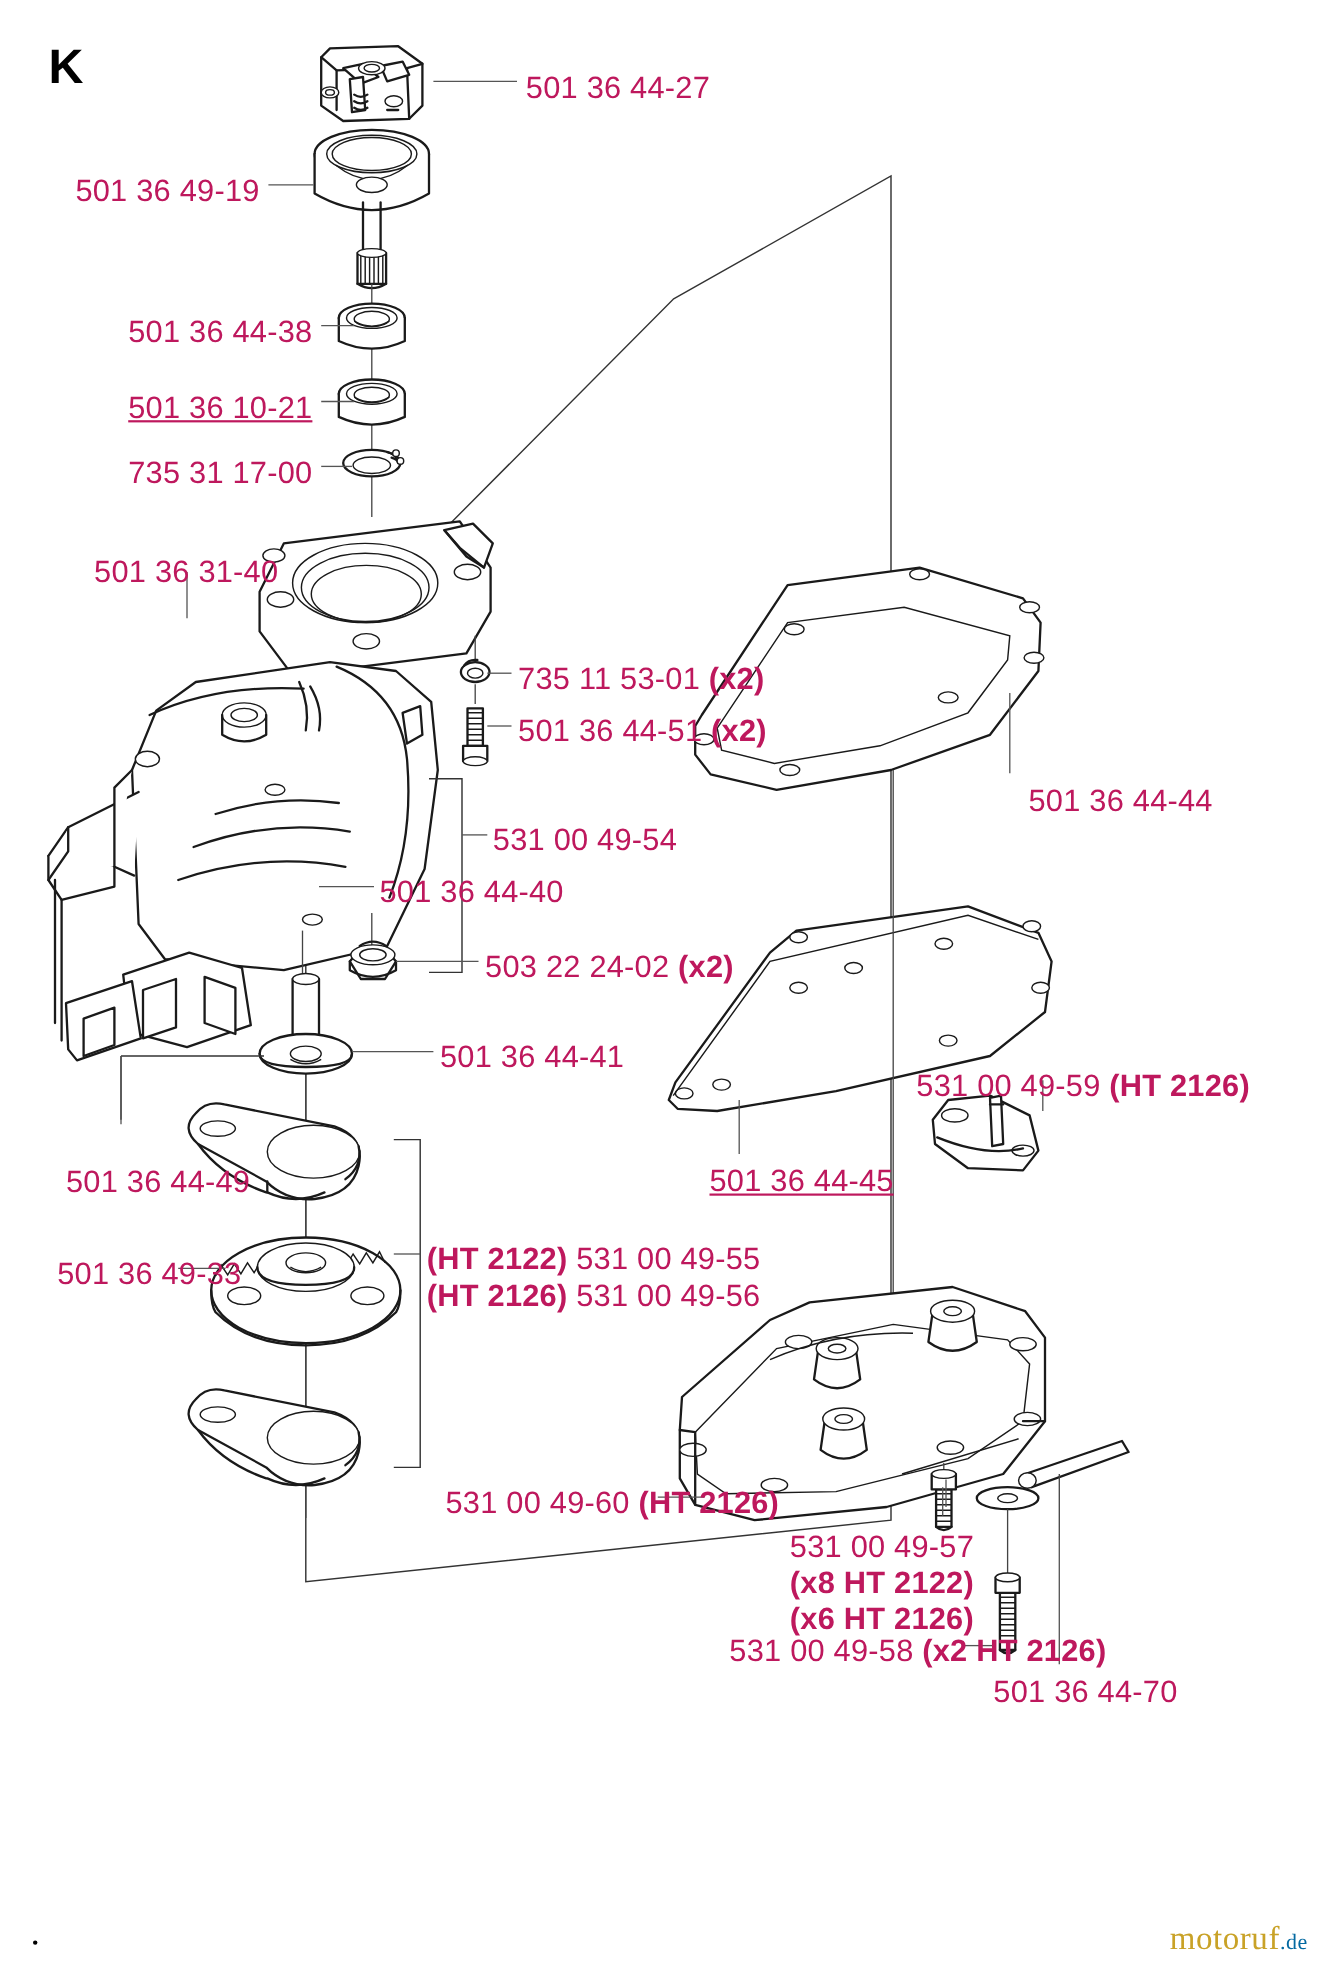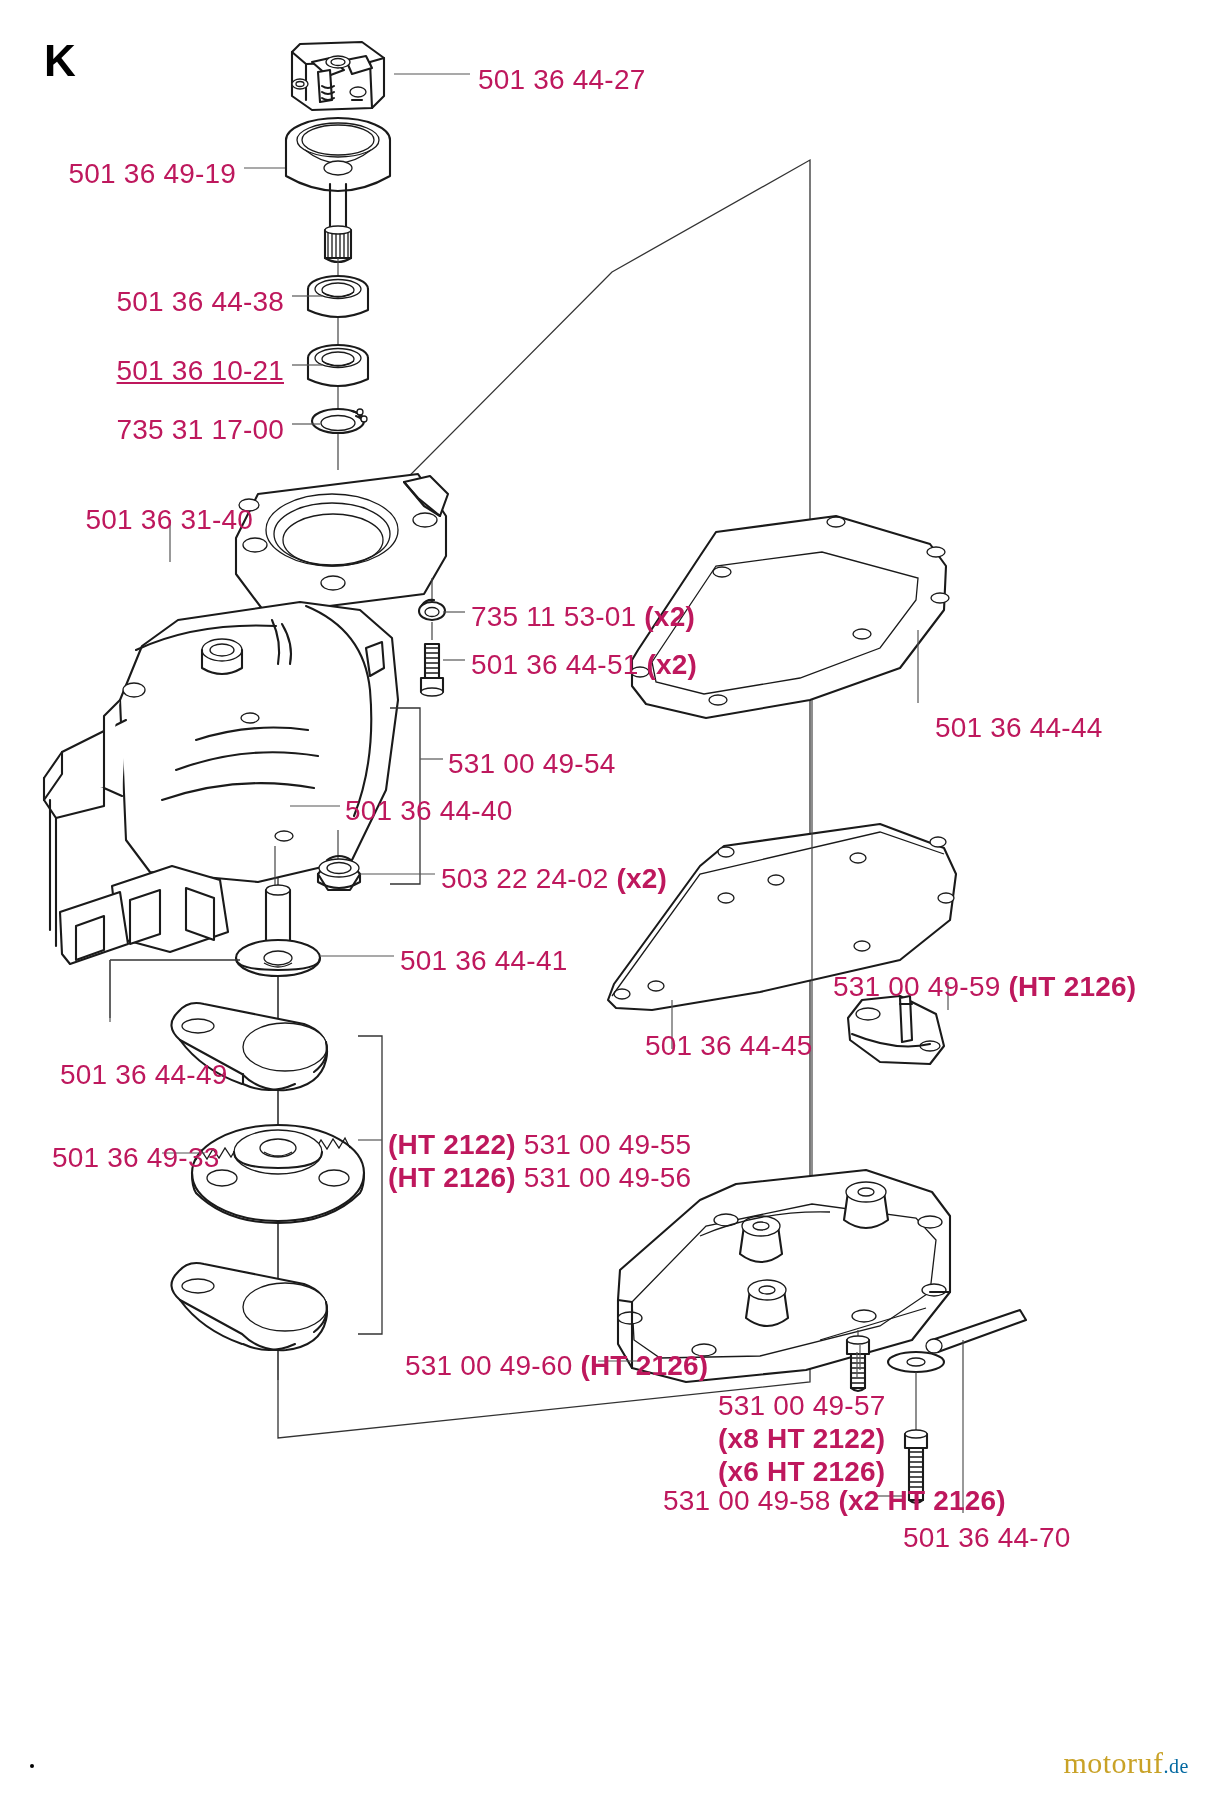--- a/index.html
+++ b/index.html
@@ -387,21 +387,21 @@
       <div class="lbl" style="left: 471px; top: 600px;"><span>735 11 53-01</span><b> (x2)</b></div>
       <div class="lbl" style="left: 471px; top: 648px;"><span>501 36 44-51</span><b> (x2)</b></div>
       <div class="lbl" style="left: 448px; top: 747px;"><span>531 00 49-54</span></div>
       <div class="lbl" style="left: 345px; top: 794px;"><span>501 36 44-40</span></div>
       <div class="lbl" style="left: 441px; top: 862px;"><span>503 22 24-02</span><b> (x2)</b></div>
       <div class="lbl" style="left: 400px; top: 944px;"><span>501 36 44-41</span></div>
       <div class="lbl" style="left: 60px; top: 1030px; margin-top: 28px;"><span>501 36 44-49</span></div>
       <div class="lbl" style="left: 52px; top: 1141px;"><span>501 36 49-33</span></div>
       <div class="lbl" style="left: 895px; top: 711px; margin-left: 40px;"><span>501 36 44-44</span></div>
       <div class="lbl" style="left: 833px; top: 970px;"><span>531 00 49-59</span><b> (HT 2126)</b></div>
-      <div class="lbl" style="left: 645px; top: 1029px;"><span>501 36 44-45</span></div>
+      <div class="lbl" style="left: 645px; top: 1057px; text-decoration: underline;"><span>501 36 44-45</span></div>
       <div class="lbl" style="left: 405px; top: 1349px;"><span>531 00 49-60</span><b> (HT 2126)</b></div>
       <div class="lbl" style="left: 663px; top: 1484px;"><span>531 00 49-58</span><b> (x2 HT 2126)</b></div>
       <div class="lbl" style="left: 903px; top: 1521px;"><span>501 36 44-70</span></div>
       <div class="lbl" style="left: 388px; top: 1128px;">
         <div><b>(HT 2122)</b><span> 531 00 49-55</span></div>
         <div><b>(HT 2126)</b><span> 531 00 49-56</span></div>
       </div>
       <div class="lbl" style="left: 718px; top: 1389px;">
         <div><span>531 00 49-57</span></div>
         <div><b>(x8 HT 2122)</b></div>

